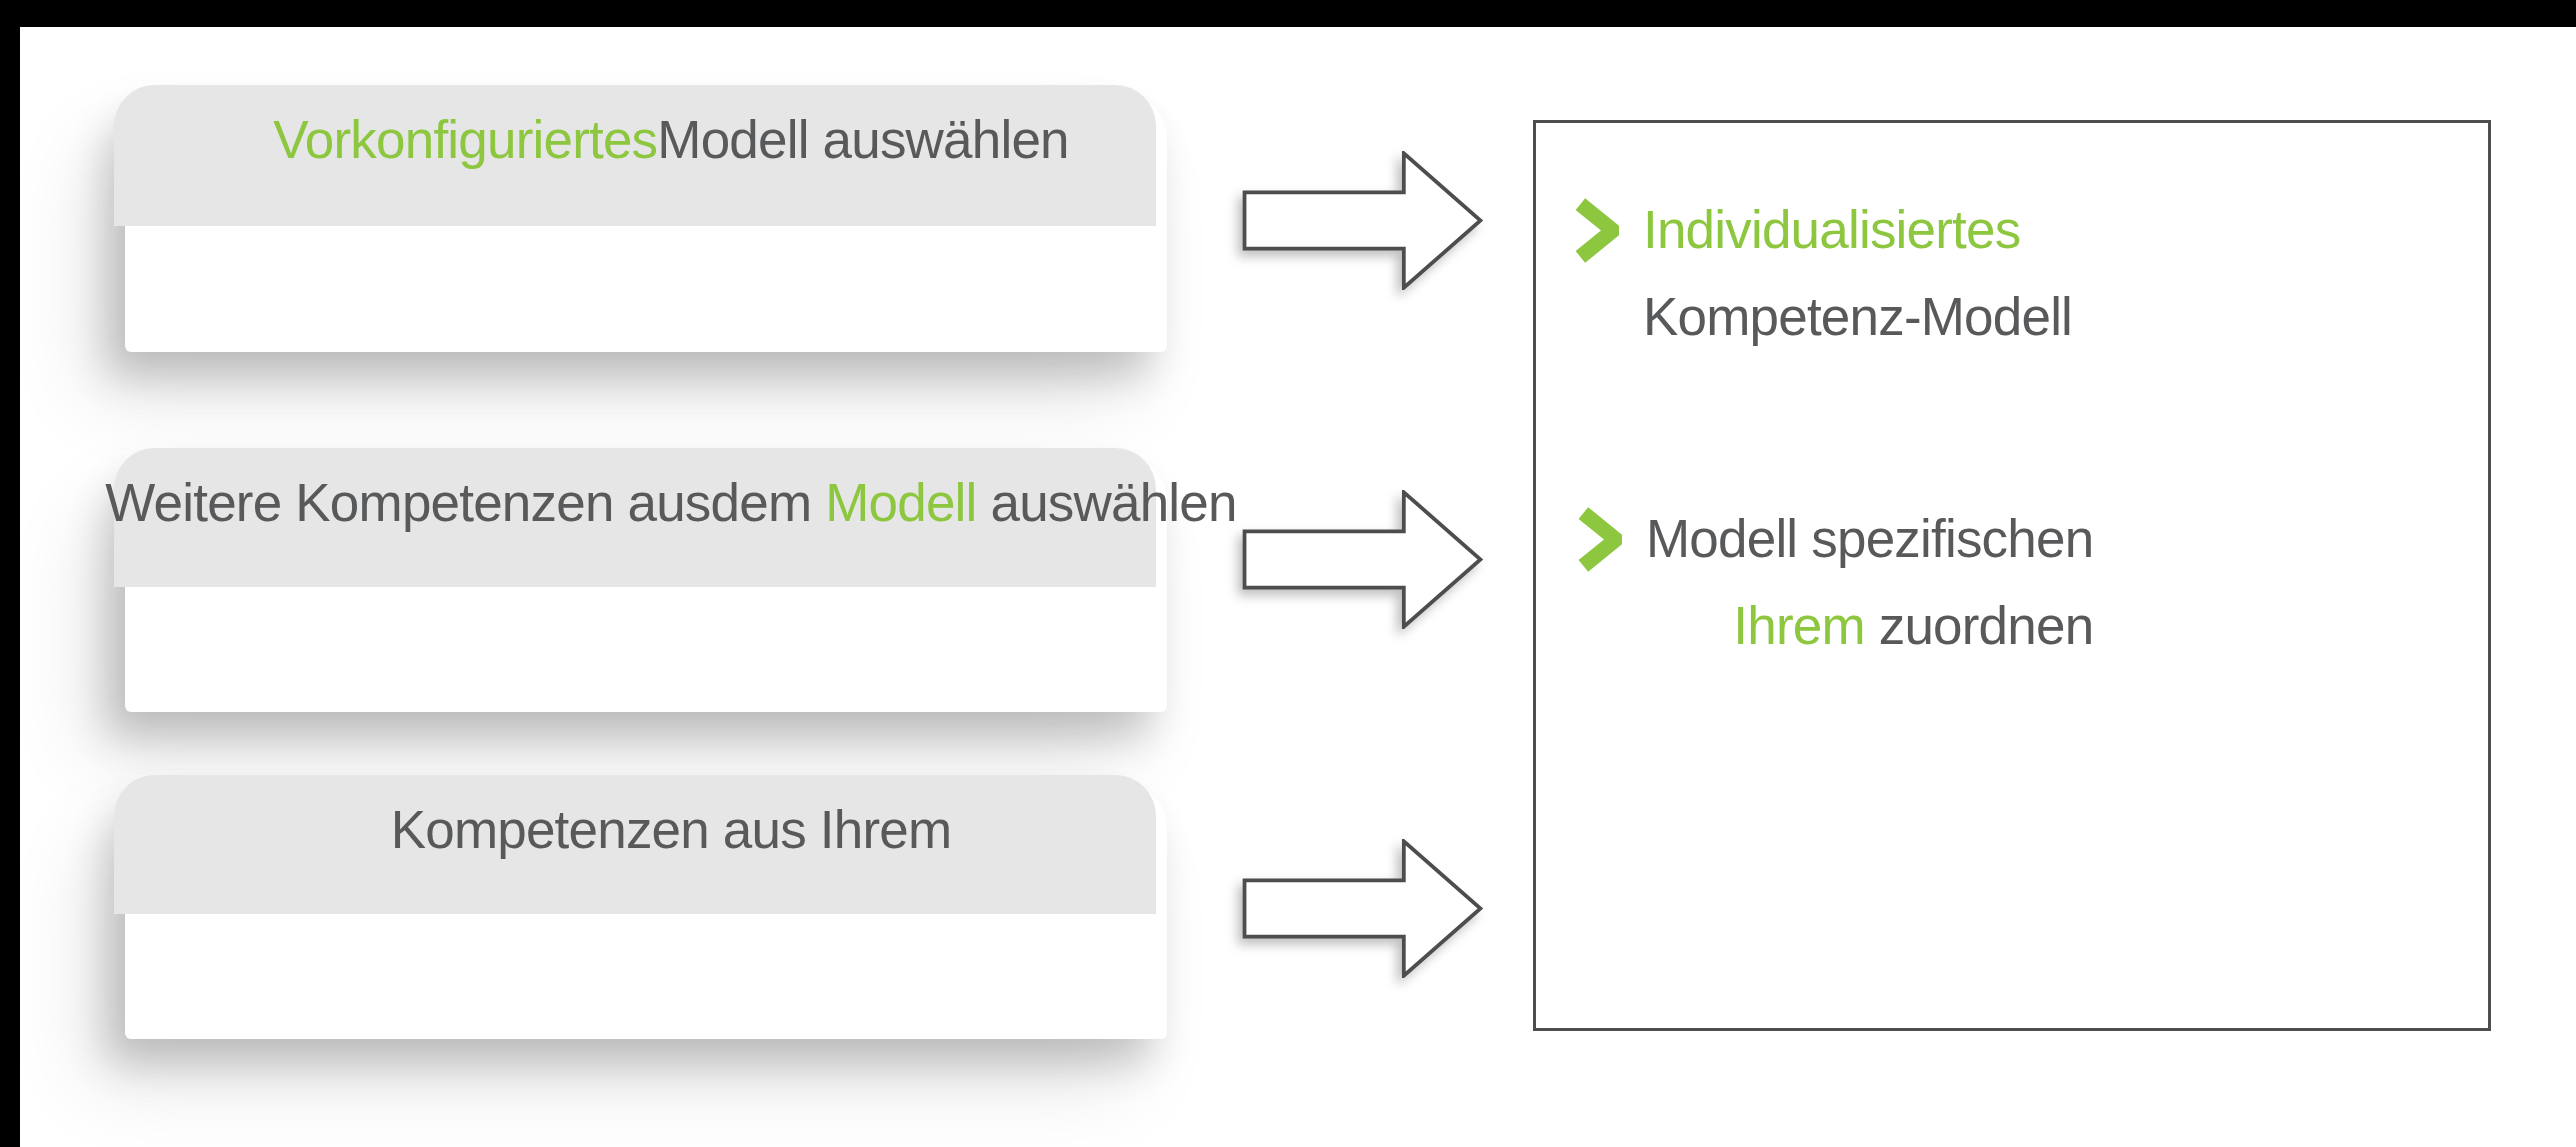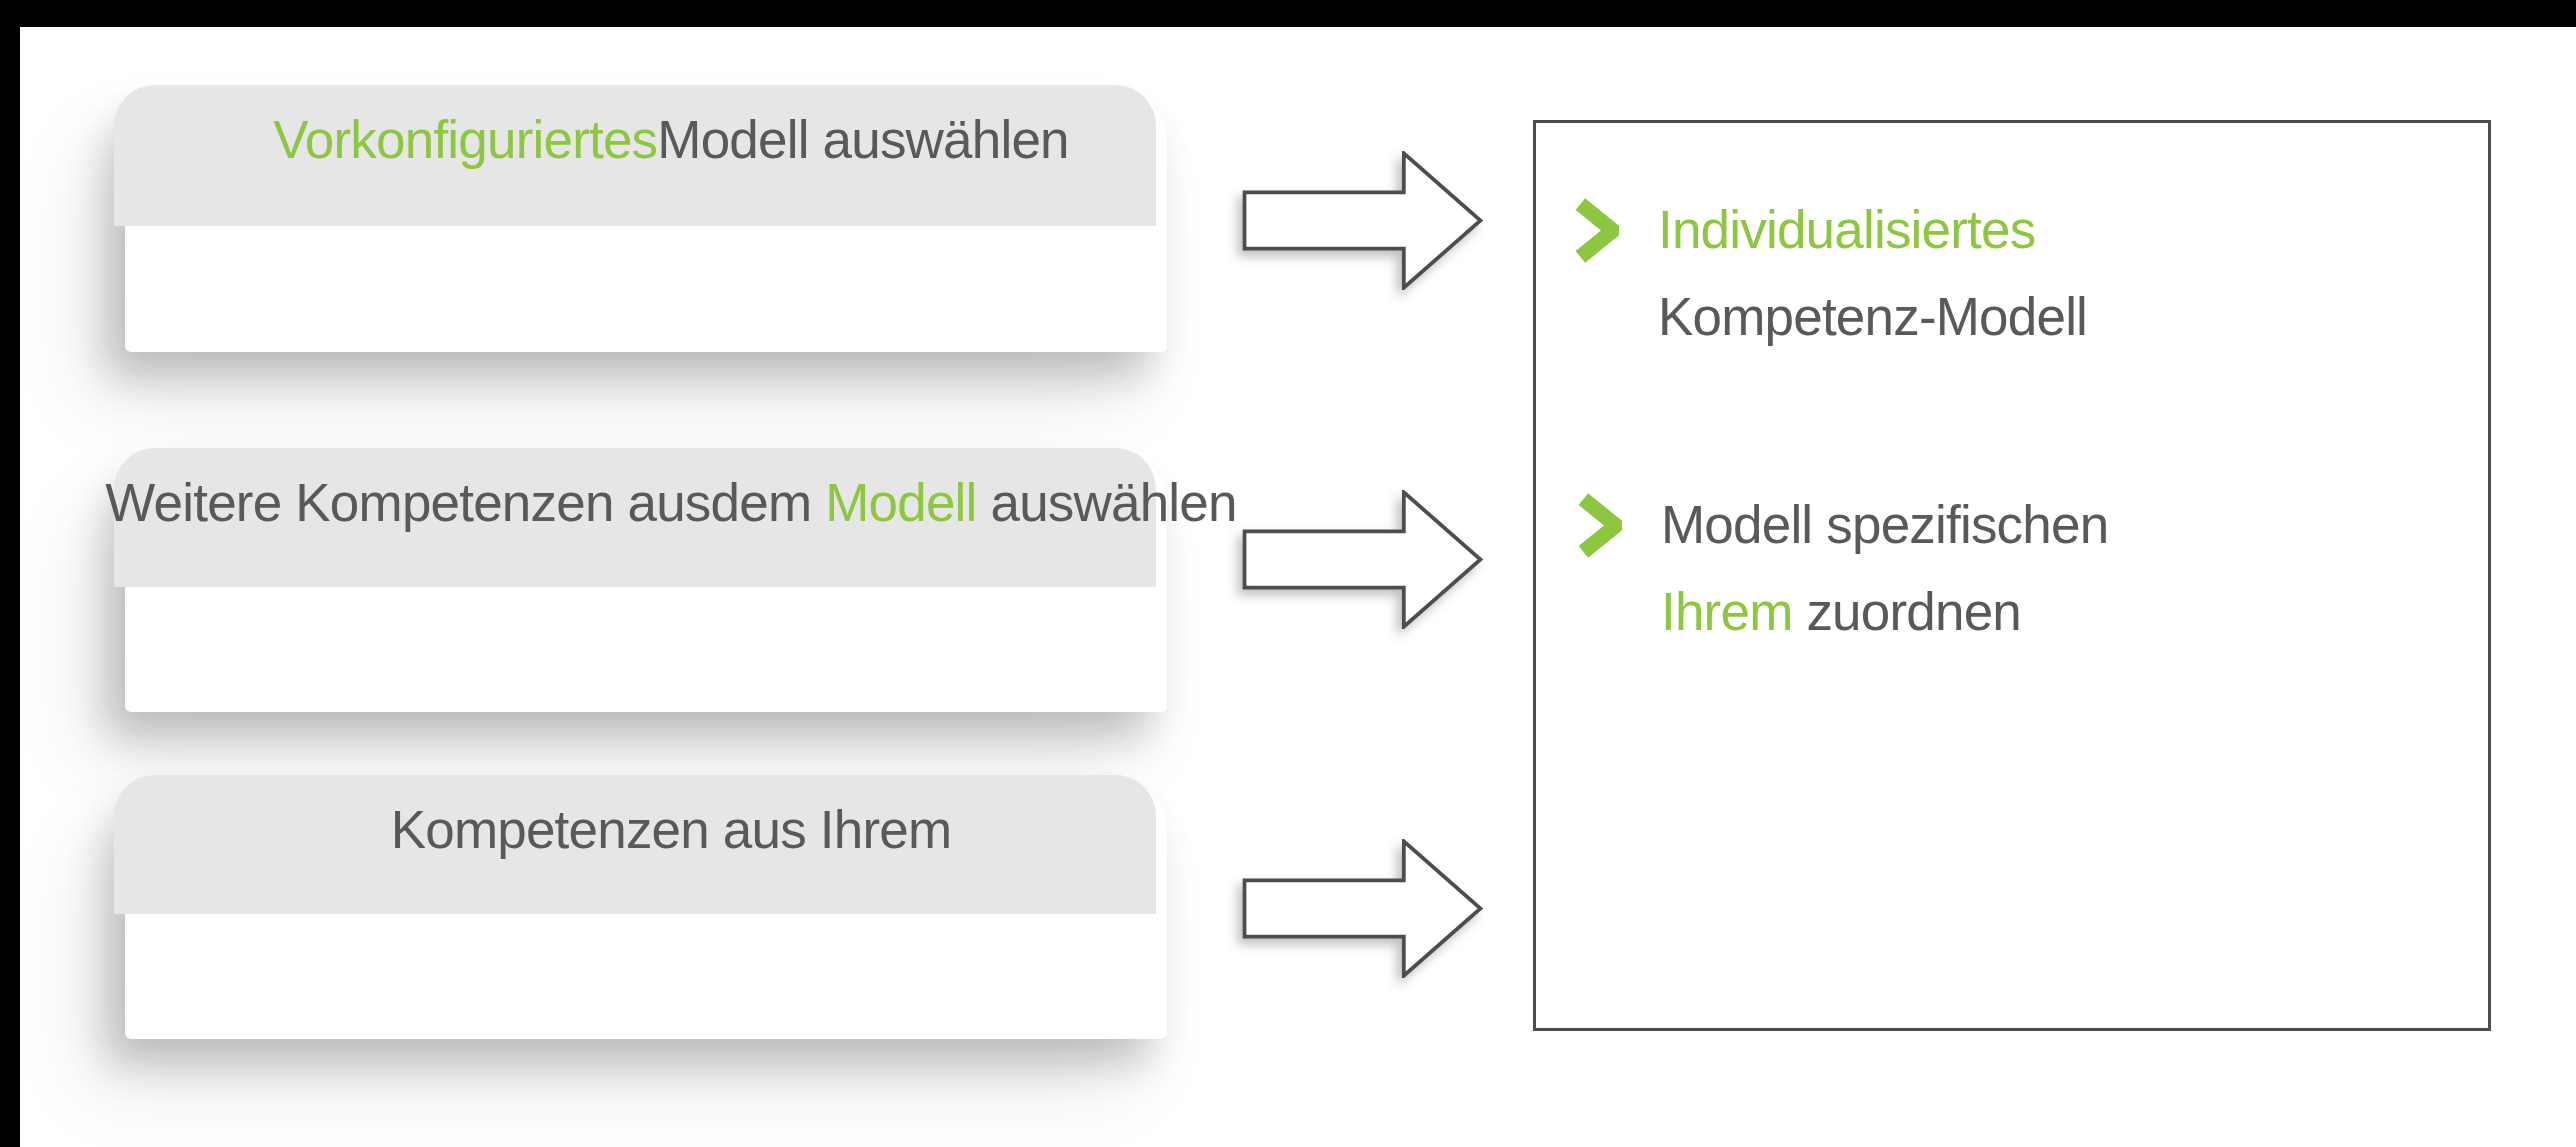--- a/index.html
+++ b/index.html
@@ -37,23 +37,23 @@
          filter:drop-shadow(-4.5px 6px 5.3px rgba(0,0,0,.25));}
   .arrow-1{top:151px;}
   .arrow-2{top:490px;}
   .arrow-3{top:839px;}
 
   
   .rbox{
     position:absolute;left:1533px;top:120px;width:958px;height:911px;
     border:3.8px solid #4d4d4d;background:#fff;box-sizing:border-box;
   }
-  .item{position:absolute;display:flex;gap:39px;align-items:flex-start;}
+  .item{position:absolute;display:flex;gap:24px;align-items:flex-start;}
   .item-1{left:39px;top:63px;}
-  .item-2{left:42px;top:358px;}
+  .item-2{left:42px;top:372px;text-align:right;}
   .item-3{left:57px;top:610px;}
   .chev{flex:0 0 auto;margin-top:12px;width:44px;height:65px;}
   .item-lines{display:flex;flex-direction:column;}
 </style>
 </head>
 <body>
 
 <div class="stage">
 
   <div class="bar-top"></div>

